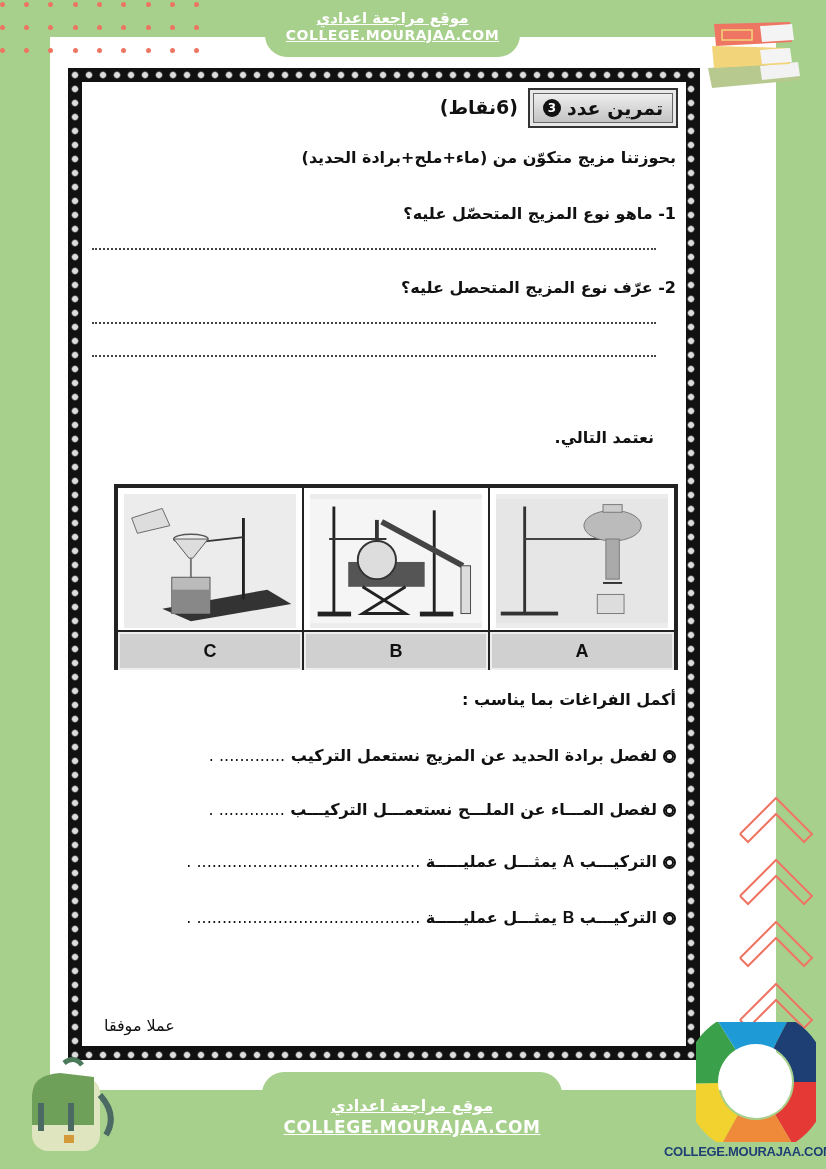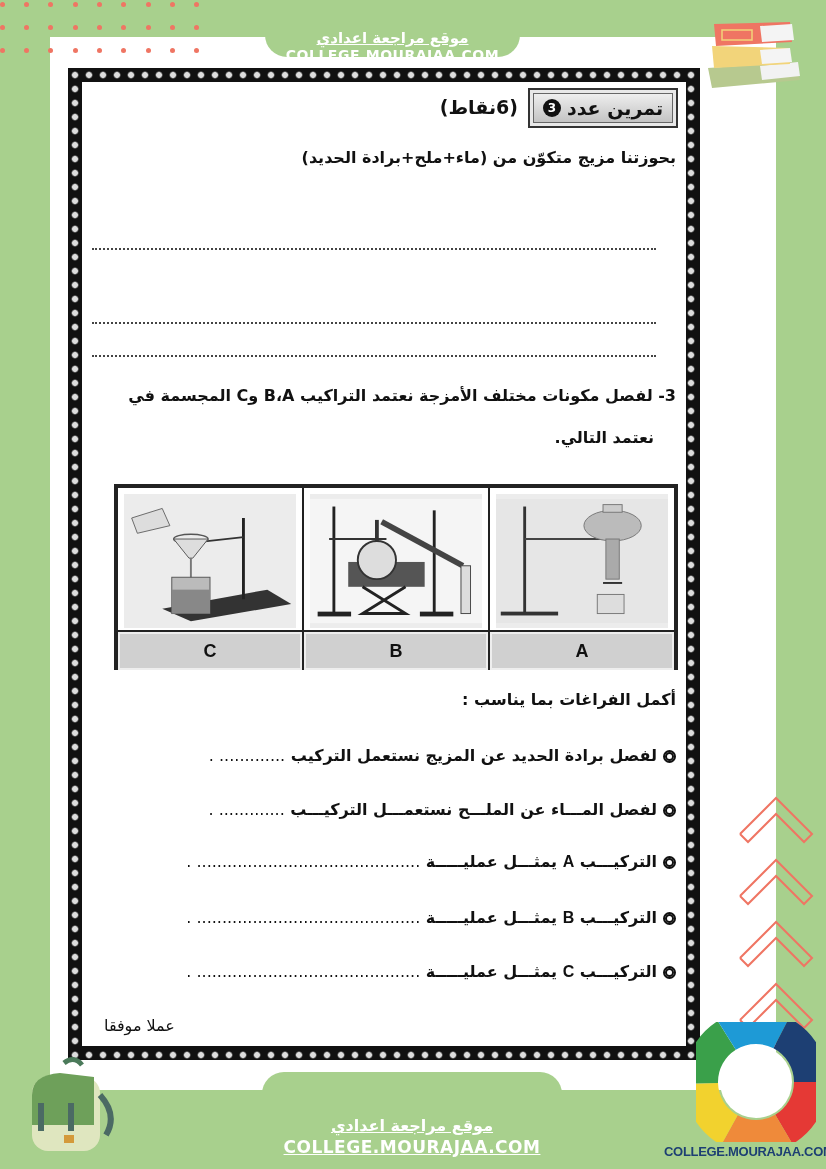--- a/index.html
+++ b/index.html
@@ -1,21 +1,21 @@
 <!DOCTYPE html>
 <html><head>
 <meta charset="utf-8">
 <style>
   html,body{margin:0;padding:0;}
   body{width:826px;height:1169px;position:relative;overflow:hidden;background:#a8d08d;font-family:"DejaVu Sans",sans-serif;}
   .page{position:absolute;left:50px;top:37px;width:726px;height:1053px;background:#fff;}
   .dots{position:absolute;left:0;top:0;width:200px;height:60px;}
   .dot{position:absolute;width:5px;height:5px;border-radius:50%;background:#ef7563;}
   .tab{position:absolute;background:#a8d08d;color:#fff;text-align:center;font-weight:bold;}
-  .tab .ar{display:block;text-decoration:underline;direction:rtl;margin-top:20px;}
+  .tab .ar{display:block;text-decoration:underline;direction:rtl;}
   .tab .en{display:block;text-decoration:underline;letter-spacing:0.5px;}
   .tab-top{left:265px;top:0;width:255px;height:57px;border-radius:0 0 22px 22px;}
   .tab-top .ar{font-size:15px;padding-top:10px;line-height:17px;}
   .tab-top .en{font-size:14px;line-height:17px;}
   .tab-bot{left:262px;top:1072px;width:300px;height:97px;border-radius:22px 22px 0 0;}
   .tab-bot .ar{font-size:16px;padding-top:24px;line-height:20px;}
   .tab-bot .en{font-size:17px;line-height:22px;}
   .frame{position:absolute;left:68px;top:68px;width:632px;height:992px;box-sizing:border-box;
     border:14px solid #111;
     background:#fff;}
@@ -96,26 +96,27 @@
 <div class="frame">
   <div class="content">
     <div class="ex-btn">
       <span>تمرين عدد</span>
       <span class="ex-num">3</span>
     </div>
     <div class="points">(6نقاط)</div>
 
     <div class="line" style="top:66px">بحوزتنا مزيج متكوّن من (ماء+ملح+برادة الحديد)</div>
 
+    <div class="line" style="top:122px">1- ماهو نوع المزيج المتحصّل عليه؟</div>
     <div class="dotted" style="top:166px"></div>
 
+    <div class="line" style="top:196px">2- عرّف نوع المزيج المتحصل عليه؟</div>
     <div class="dotted" style="top:240px"></div>
     <div class="dotted" style="top:273px"></div>
 
-    <div class="line" style="top:304px">3- لفصل مكونات مختلف الأمزجة نعتمد التراكيب B،A وC المجسمة في</div>
     <div class="line" style="top:346px;right:32px">نعتمد  التالي.</div>
 
     <div class="table">
       <div class="cell-img">
         <svg class="inner" viewBox="0 0 180 130" style="width:172px;height:134px;">
           <rect width="180" height="130" fill="#ececec"></rect>
           <polygon points="40,115 150,95 175,110 70,128" fill="#333"></polygon>
           <line x1="125" y1="20" x2="125" y2="105" stroke="#222" stroke-width="3"></line>
           <line x1="80" y1="45" x2="125" y2="40" stroke="#333" stroke-width="2"></line>
           <ellipse cx="70" cy="42" rx="18" ry="5" fill="none" stroke="#555" stroke-width="1.5"></ellipse>
@@ -175,26 +176,20 @@
       <span class="b">A</span>
       <span>يمثـــل عمليـــــة</span>
       <span class="fill">............................................ .</span>
     </div>
     <div class="line" style="top:826px">
       <span class="bullet"></span><span>التركيـــب</span>
       <span class="b">B</span>
       <span>يمثـــل عمليـــــة</span>
       <span class="fill">............................................ .</span>
     </div>
-    <div class="line" style="top:880px">
-      <span class="bullet"></span><span>التركيـــب</span>
-      <span class="b">C</span>
-      <span>يمثـــل عمليـــــة</span>
-      <span class="fill">............................................ .</span>
-    </div>
 
     <div class="signoff">عملا موفقا</div>
   </div>
 </div>
 
 <svg class="deco" style="left:734px;top:790px" width="84" height="240" viewBox="0 0 84 240">
   <g fill="none" stroke="#ef7563" stroke-width="2">
     <polyline points="6,44 42,8 78,44 70,52 42,24 14,52 6,44"></polyline>
     <polyline points="6,106 42,70 78,106 70,114 42,86 14,114 6,106"></polyline>
     <polyline points="6,168 42,132 78,168 70,176 42,148 14,176 6,168"></polyline>

